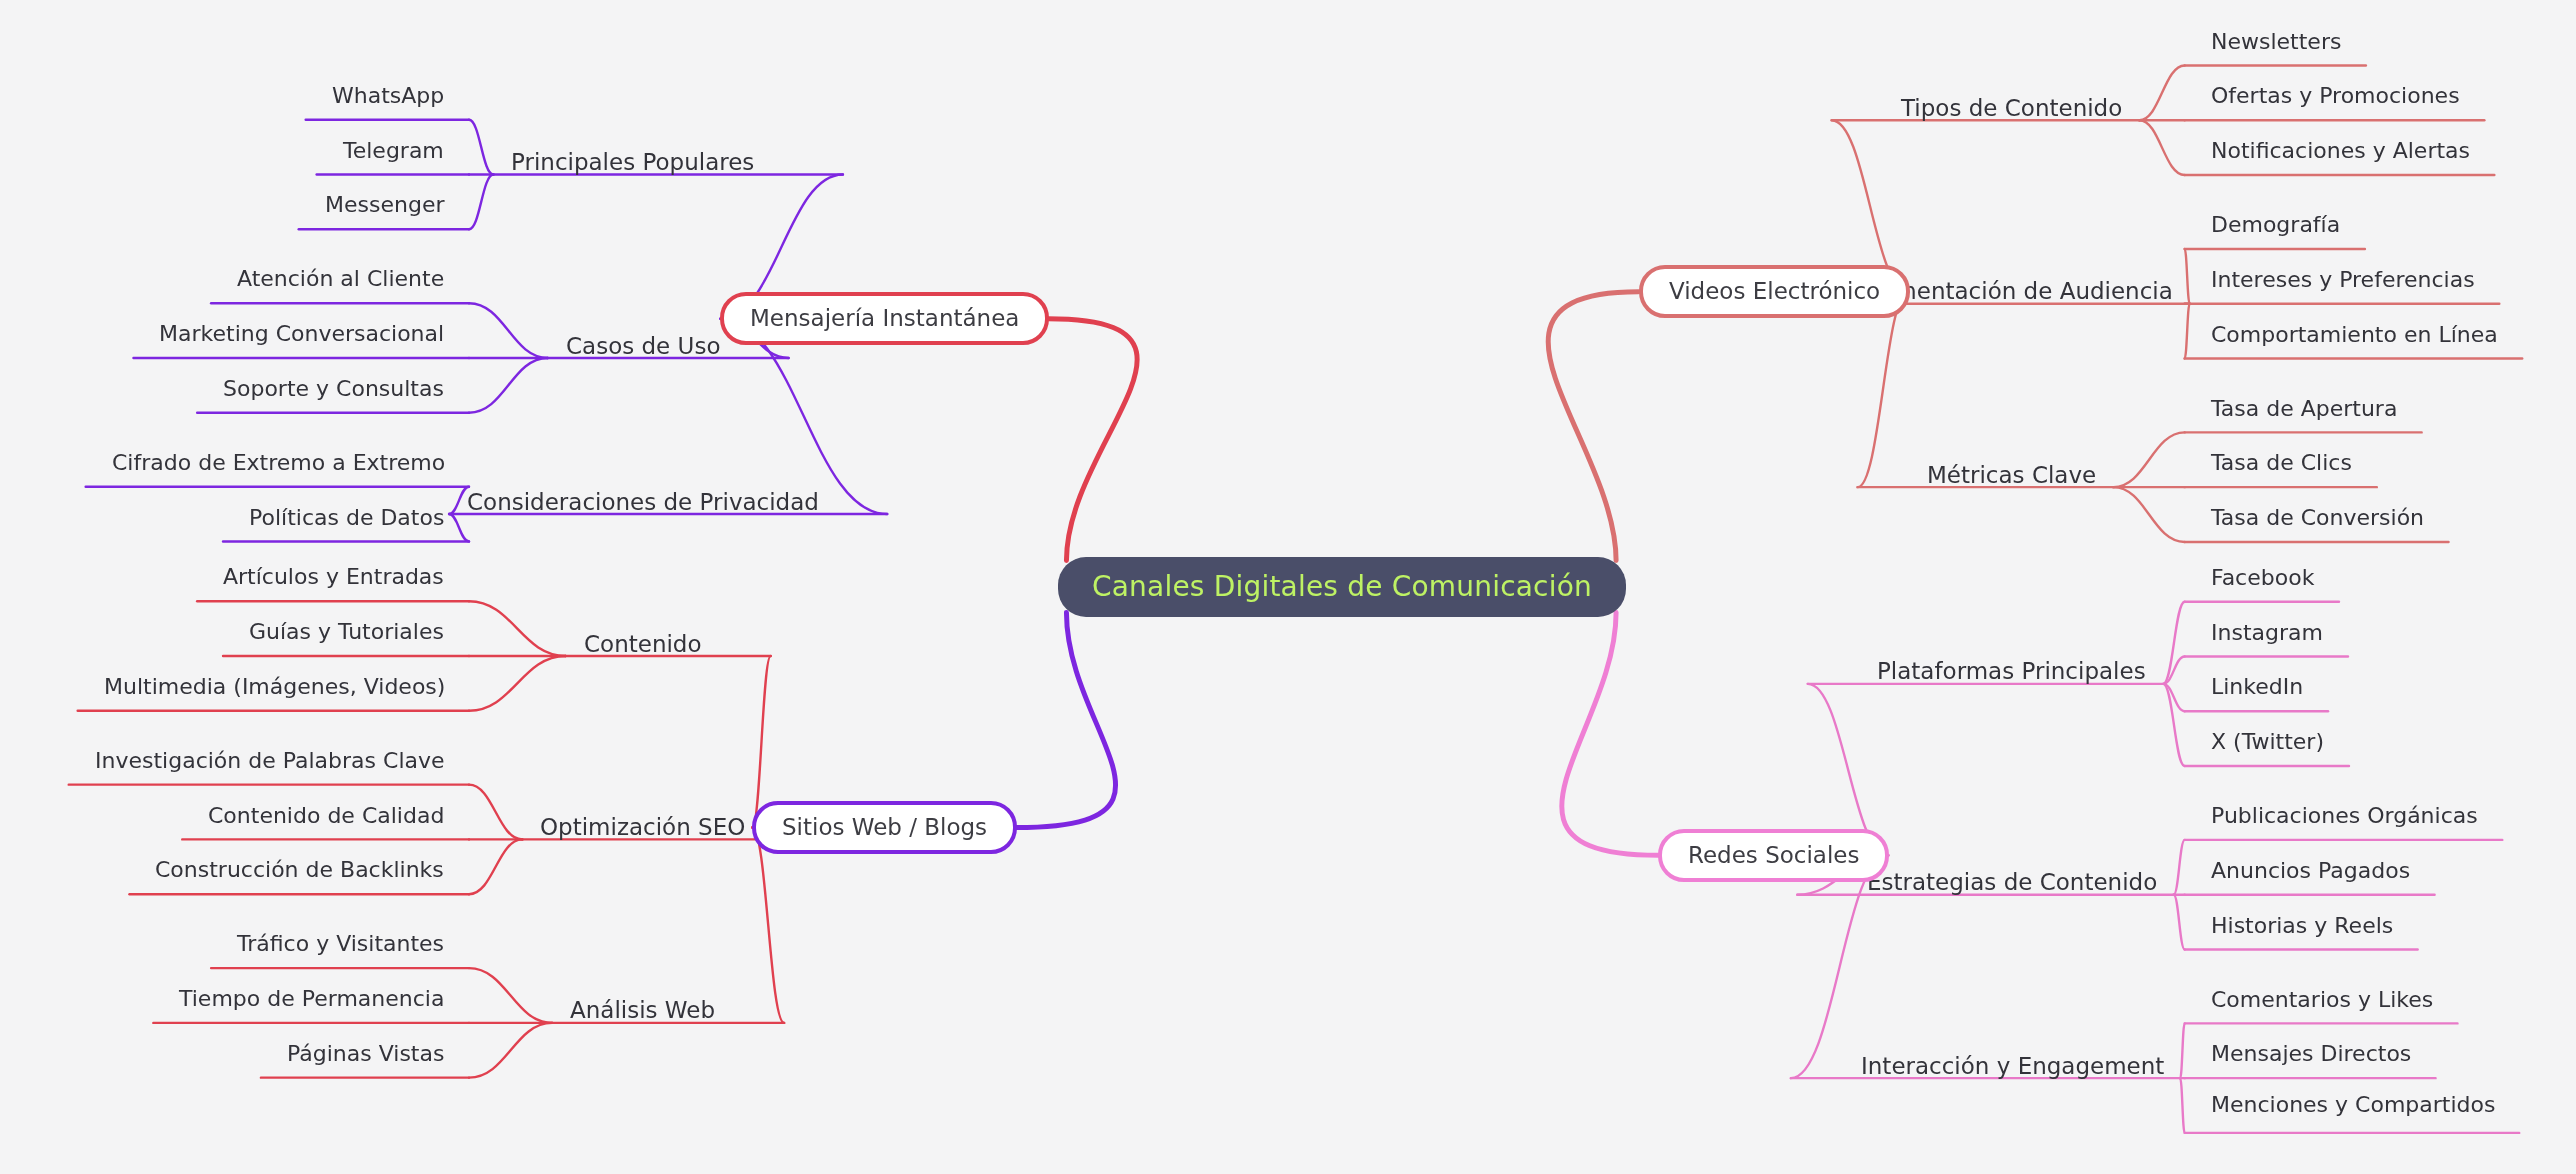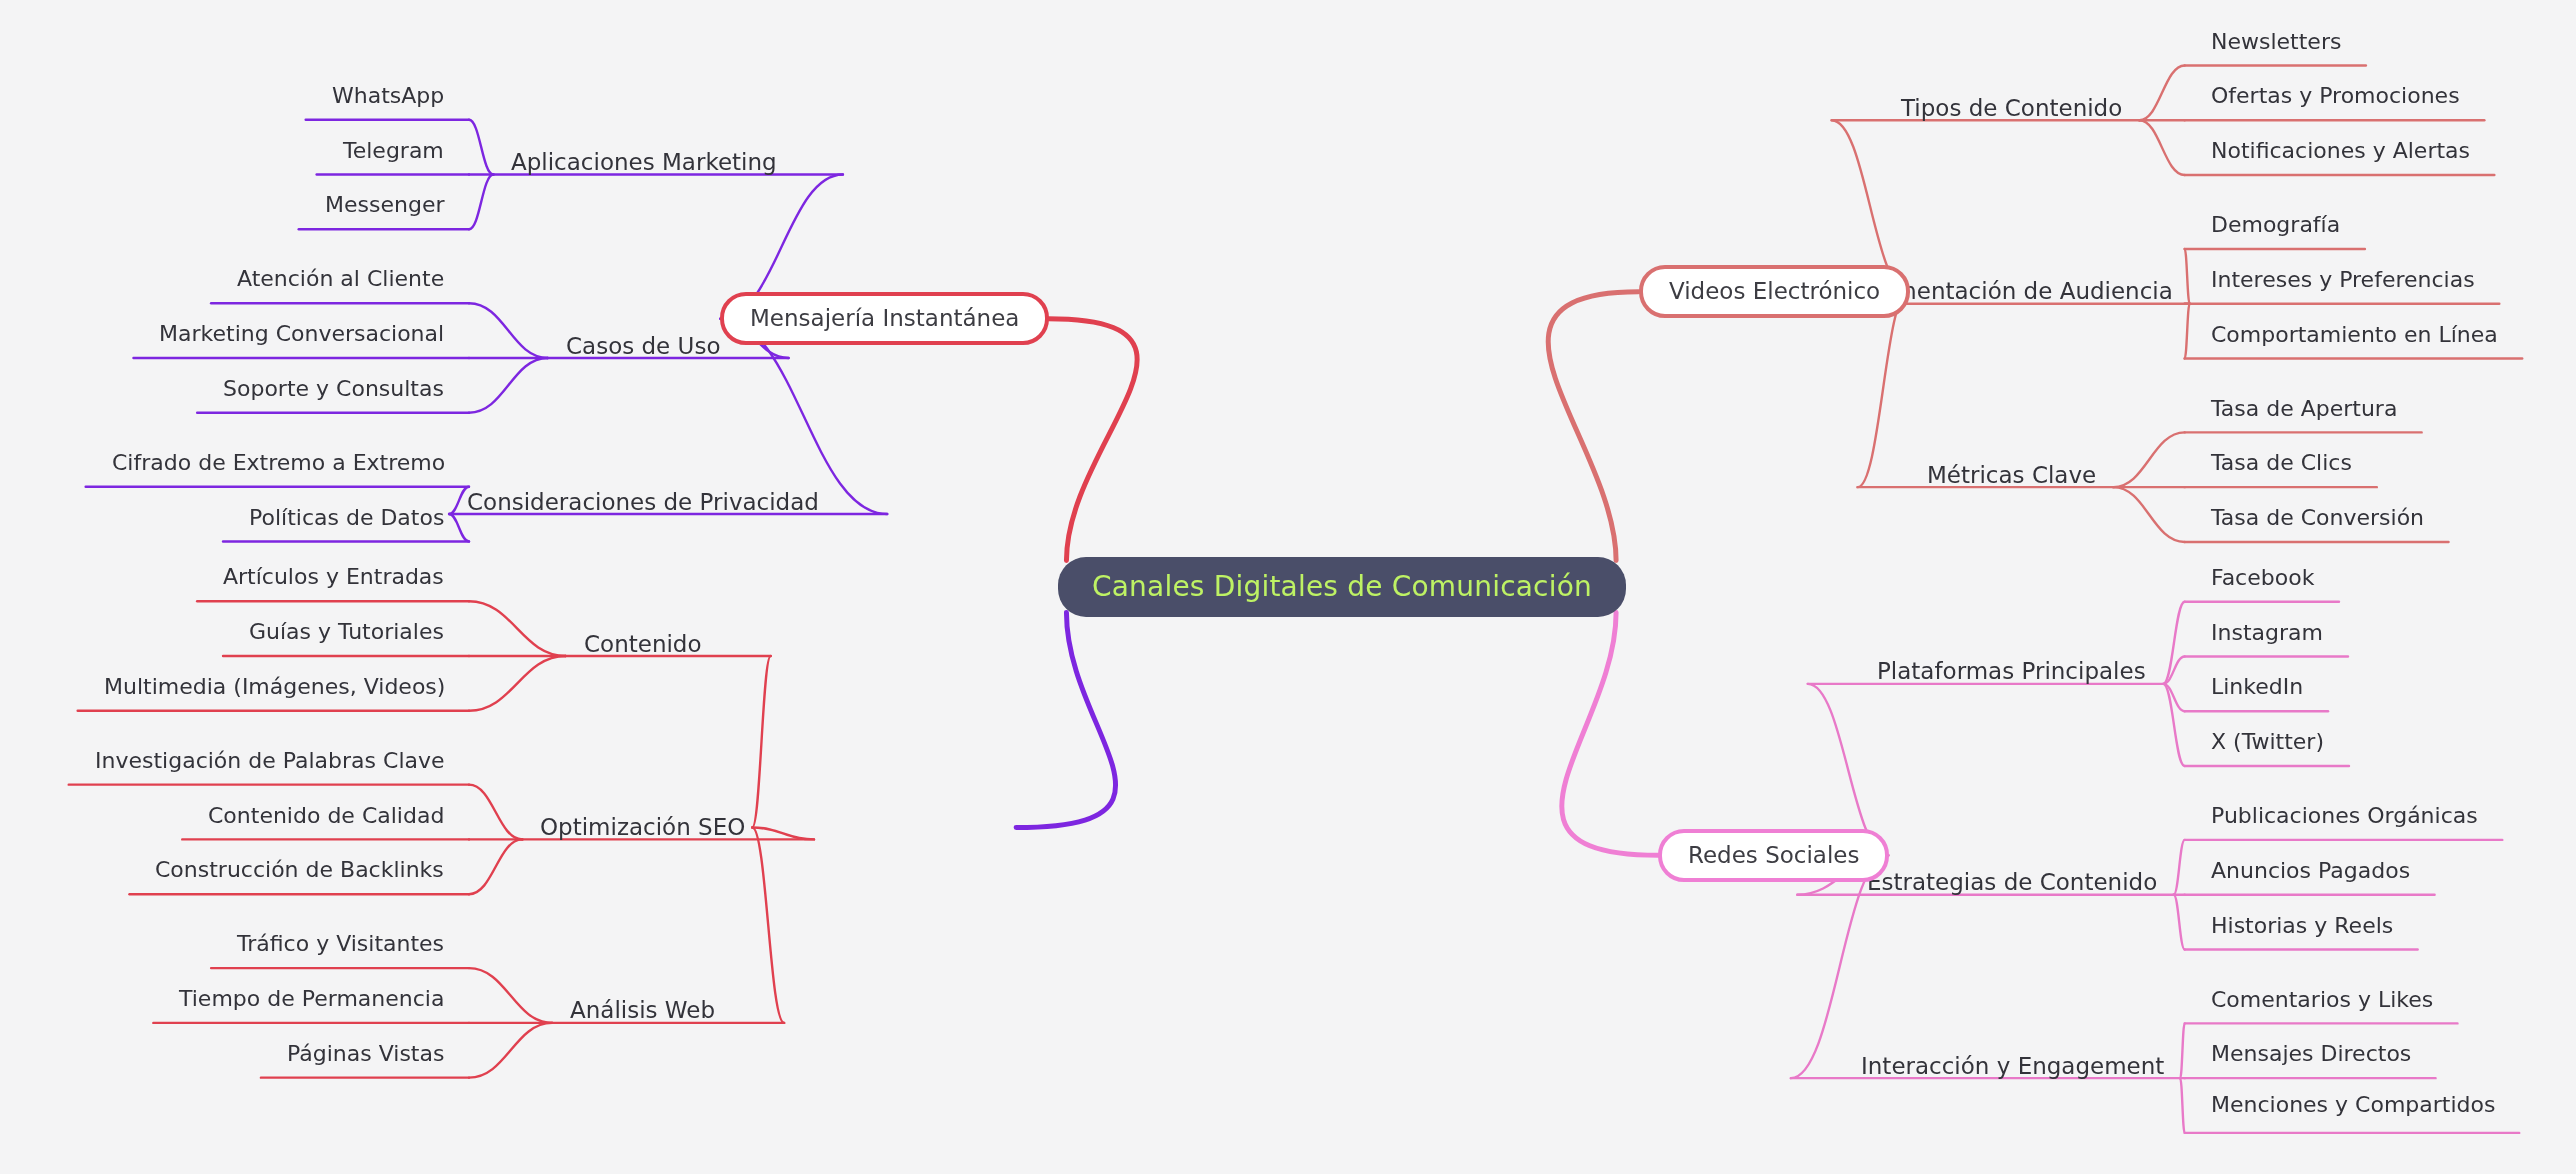--- a/index.html
+++ b/index.html
@@ -145,21 +145,21 @@
       <path d="M 2189.5 1082.75 C 2191.525 1082.75, 2191.975 1082.75, 2194 1082.75" fill="none" stroke="#e879c8" stroke-width="2.4" stroke-linecap="round"></path>
       <path d="M 2194 1137.75 L 2530 1137.75" fill="none" stroke="#e879c8" stroke-width="2.4" stroke-linecap="round"></path>
       <path d="M 2189.5 1082.75 C 2191.525 1082.75, 2191.975 1137.75, 2194 1137.75" fill="none" stroke="#e879c8" stroke-width="2.4" stroke-linecap="round"></path>
       <path d="M 2189.5 1082.75 L 1798.5 1082.75" fill="none" stroke="#e879c8" stroke-width="2.4" stroke-linecap="round"></path>
       <path d="M 1815.5 686.75 C 1851.95 686.75, 1860.05 859, 1896.5 859" fill="none" stroke="#e879c8" stroke-width="2.4" stroke-linecap="round"></path>
       <path d="M 1805 898.5 C 1846.175 898.5, 1855.325 859, 1896.5 859" fill="none" stroke="#e879c8" stroke-width="2.4" stroke-linecap="round"></path>
       <path d="M 1798.5 1082.75 C 1842.6 1082.75, 1852.4 859, 1896.5 859" fill="none" stroke="#e879c8" stroke-width="2.4" stroke-linecap="round"></path>
       <path d="M 1623 615 C 1623 735, 1475.5 859, 1665.5 859" fill="none" stroke="#ef7fd4" stroke-width="5" stroke-linecap="round"></path>
     </svg>
 <div class="node root" style="left: 1058px; top: 557px;">Canales Digitales de Comunicación</div>
-    <div class="node label" style="left: 511px; top: 151px;">Aplicaciones Marketing</div>
+    <div class="node label" style="left: 511px; top: 151px;">Principales Populares</div>
     <div class="node label l3" style="left: 332px; top: 85px;">WhatsApp</div>
     <div class="node label l3" style="left: 343px; top: 140px;">Telegram</div>
     <div class="node label l3" style="left: 325px; top: 194px;">Messenger</div>
     <div class="node label" style="left: 566px; top: 335px;">Casos de Uso</div>
     <div class="node label l3" style="left: 237px; top: 268px;">Atención al Cliente</div>
     <div class="node label l3" style="left: 159px; top: 323px;">Marketing Conversacional</div>
     <div class="node label l3" style="left: 223px; top: 378px;">Soporte y Consultas</div>
     <div class="node label" style="left: 467px; top: 491px;">Consideraciones de Privacidad</div>
     <div class="node label l3" style="left: 112px; top: 452px;">Cifrado de Extremo a Extremo</div>
     <div class="node label l3" style="left: 249px; top: 507px;">Políticas de Datos</div>
@@ -182,20 +182,21 @@
     <div class="node label l3" style="left: 249px; top: 621px;">Guías y Tutoriales</div>
     <div class="node label l3" style="left: 104px; top: 676px;">Multimedia (Imágenes, Videos)</div>
     <div class="node label" style="left: 540px; top: 816px;">Optimización SEO</div>
     <div class="node label l3" style="left: 95px; top: 750px;">Investigación de Palabras Clave</div>
     <div class="node label l3" style="left: 208px; top: 805px;">Contenido de Calidad</div>
     <div class="node label l3" style="left: 155px; top: 859px;">Construcción de Backlinks</div>
     <div class="node label" style="left: 570px; top: 999px;">Análisis Web</div>
     <div class="node label l3" style="left: 237px; top: 933px;">Tráfico y Visitantes</div>
     <div class="node label l3" style="left: 179px; top: 988px;">Tiempo de Permanencia</div>
     <div class="node label l3" style="left: 287px; top: 1043px;">Páginas Vistas</div>
+    <div class="node branch" style="left: 752px; top: 801px; border-color: rgb(125, 38, 224);">Sitios Web / Blogs</div>
     <div class="node label" style="left: 1877px; top: 660px;">Plataformas Principales</div>
     <div class="node label l3" style="left: 2211px; top: 567px;">Facebook</div>
     <div class="node label l3" style="left: 2211px; top: 622px; text-align: center;">Instagram</div>
     <div class="node label l3" style="left: 2211px; top: 676px;">LinkedIn</div>
     <div class="node label l3" style="left: 2211px; top: 731px;">X (Twitter)</div>
     <div class="node label" style="left: 1867px; top: 871px;">Estrategias de Contenido</div>
     <div class="node label l3" style="left: 2211px; top: 805px;">Publicaciones Orgánicas</div>
     <div class="node label l3" style="left: 2211px; top: 860px;">Anuncios Pagados</div>
     <div class="node label l3" style="left: 2211px; top: 915px;">Historias y Reels</div>
     <div class="node label" style="left: 1861px; top: 1055px;">Interacción y Engagement</div>

